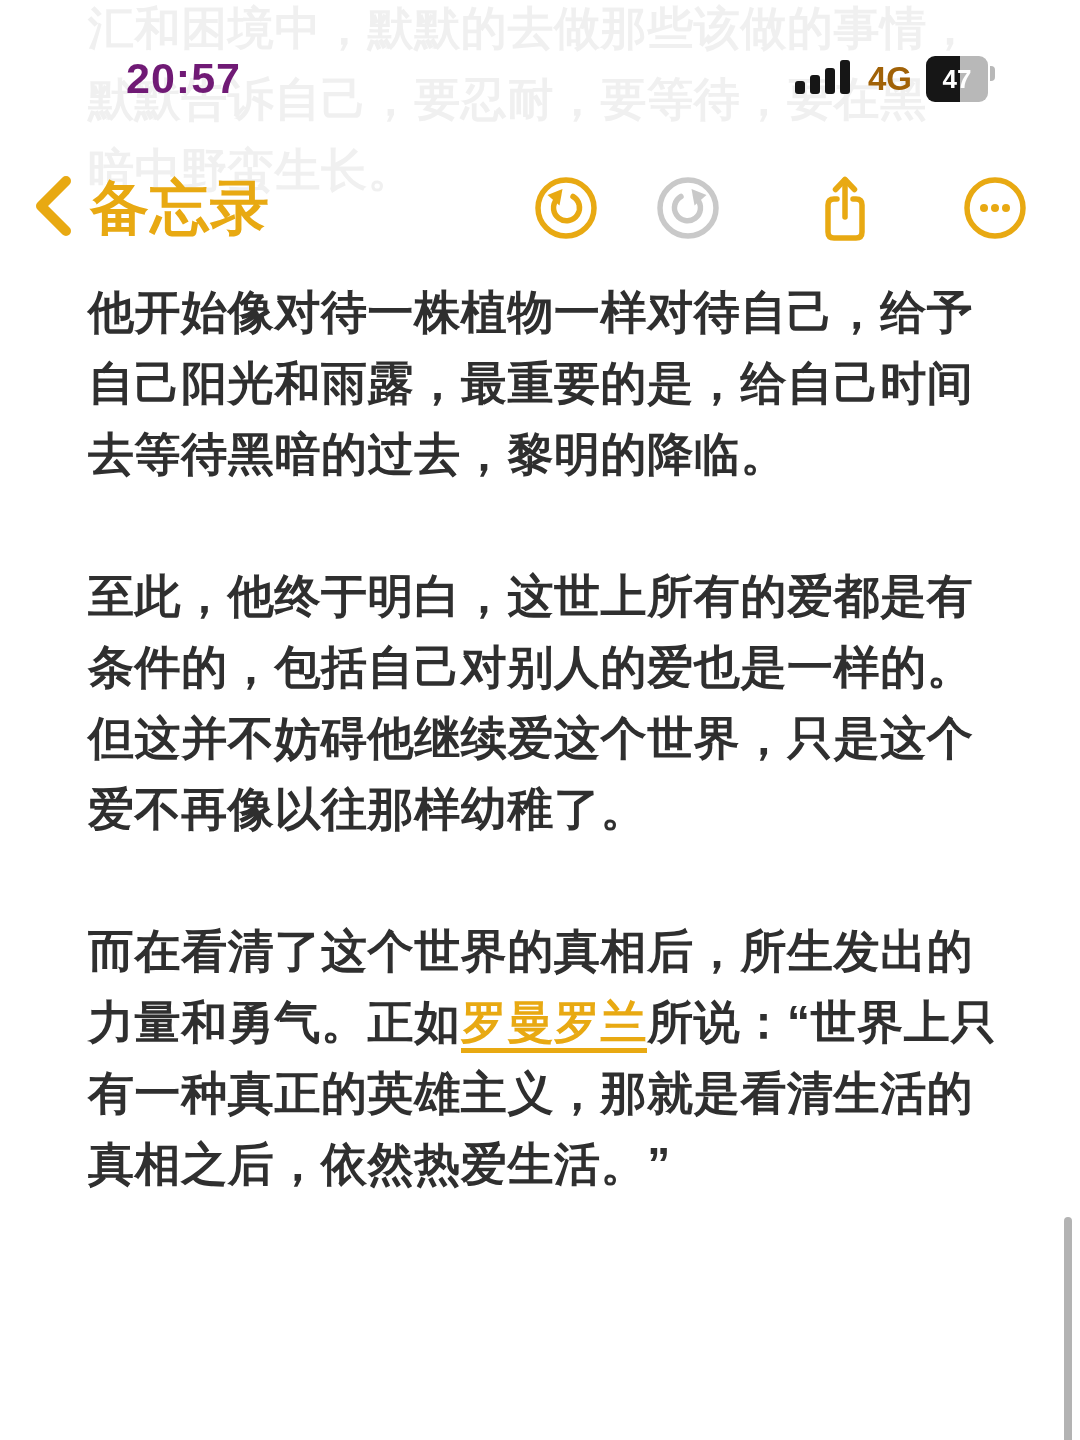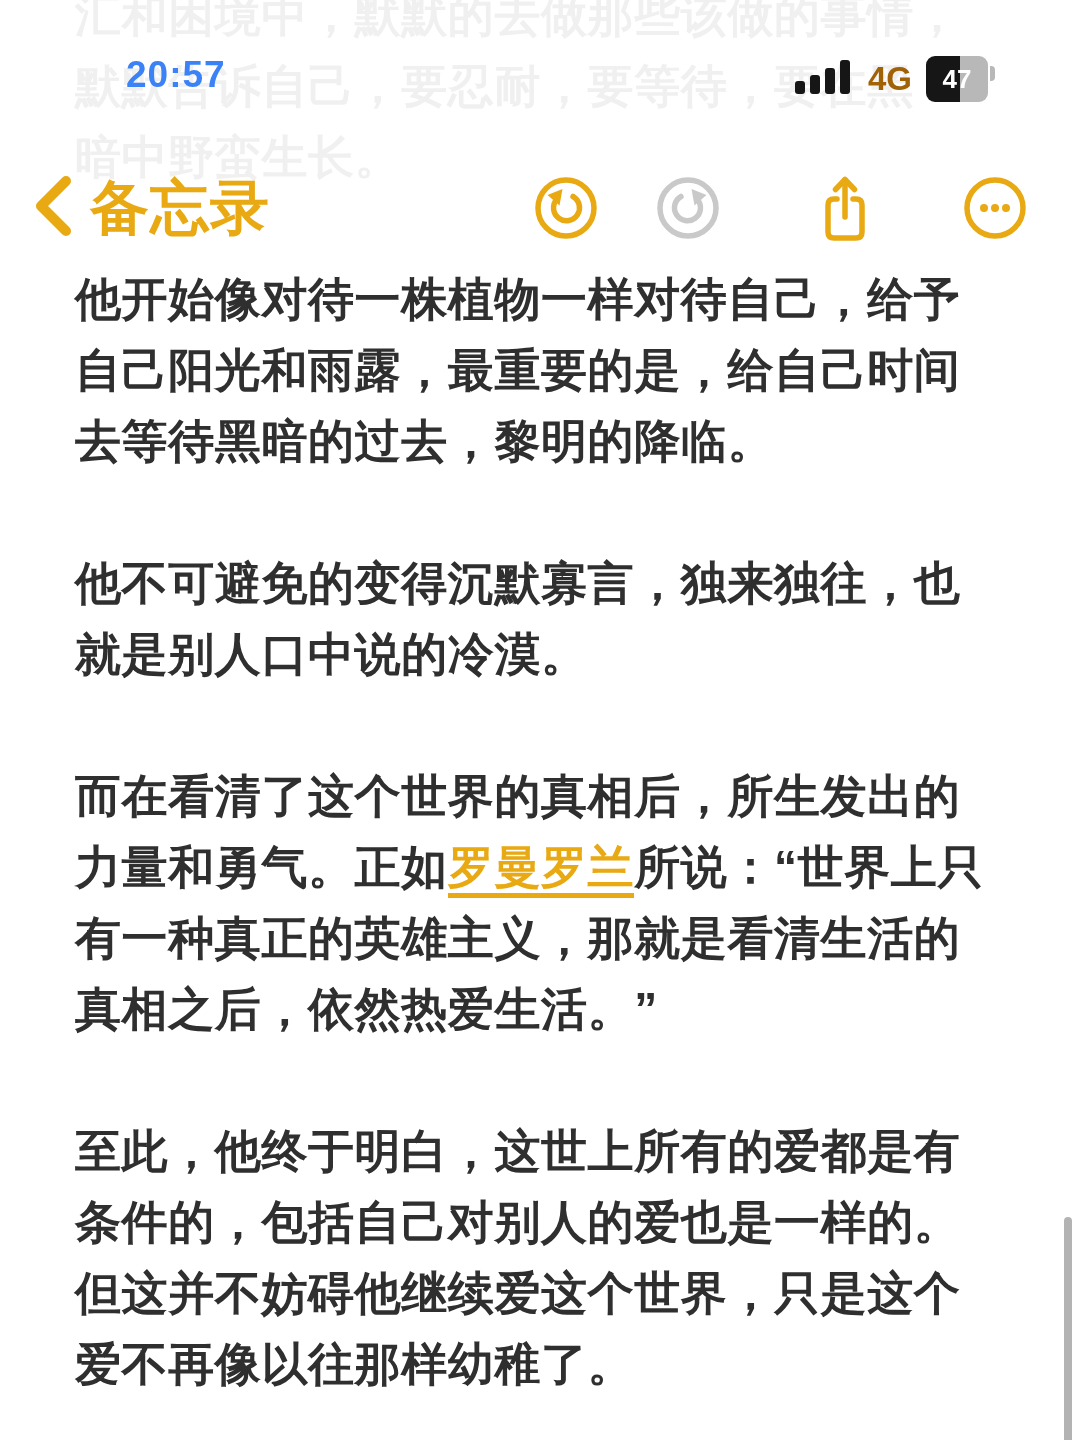--- a/index.html
+++ b/index.html
@@ -15,40 +15,40 @@
     position:absolute;
     left:75px;top:-20px;
     width:960px;
     color:#2f2f2f;
     font-size:46px;
     font-weight:700;
     line-height:71px;
     letter-spacing:0.6px;
     z-index:1;
   }
-  .para{white-space:pre;margin:0;}
+  .para{white-space:pre;margin:13px;}
   .para + .para{margin-top:71px;}
   .inline-link{
     color:#E8A912;
     border-bottom:5px solid #E8A912;
     cursor:pointer;
   }
   
   .header-veil{
     position:absolute;
     top:0;left:0;width:1080px;height:258px;
     background:rgba(255,255,255,0.93);
     z-index:5;
     pointer-events:none;
   }
   
   .status-bar{position:absolute;top:0;left:0;width:1080px;height:110px;z-index:10;}
   .status-time{
     position:absolute;left:126px;top:54px;
-    font-size:37px;font-weight:700;color:#3b82f6;letter-spacing:1px;text-align:right;
+    font-size:43px;font-weight:700;color:#701a75;letter-spacing:1px;text-align:right;
   }
   .status-right{
     position:absolute;right:92px;top:56px;height:46px;
     display:flex;align-items:center;gap:14px;
   }
   .net-label{font-size:33px;font-weight:700;color:#a16207;}
   .battery{position:relative;width:62px;height:46px;}
   .battery-body{
     position:absolute;inset:0;border-radius:9px;overflow:hidden;display:flex;
   }
@@ -89,30 +89,28 @@
 
 <div id="screen">
 
   <div class="note-text">
     <div class="para">汇和困境中，默默的去做那些该做的事情，
 默默告诉自己，要忍耐，要等待，要在黑
 暗中野蛮生长。</div>
     <div class="para">他开始像对待一株植物一样对待自己，给予
 自己阳光和雨露，最重要的是，给自己时间
 去等待黑暗的过去，黎明的降临。</div>
-    <div class="para">他不可避免的变得沉默寡言，独来独往，也
-就是别人口中说的冷漠。</div>
+    <div class="para">至此，他终于明白，这世上所有的爱都是有
+条件的，包括自己对别人的爱也是一样的。
+但这并不妨碍他继续爱这个世界，只是这个
+爱不再像以往那样幼稚了。</div>
     <div class="para"><span>而在看清了这个世界的真相后，所生发出的
 力量和勇气。正如</span><span class="inline-link">罗曼罗兰</span><span>所说：“世界上只
 有一种真正的英雄主义，那就是看清生活的
 真相之后，依然热爱生活。”</span></div>
-    <div class="para">至此，他终于明白，这世上所有的爱都是有
-条件的，包括自己对别人的爱也是一样的。
-但这并不妨碍他继续爱这个世界，只是这个
-爱不再像以往那样幼稚了。</div>
   </div>
 
   <div class="header-veil"></div>
 
   <div class="status-bar">
     <div class="status-time">20:57</div>
     <div class="status-right">
       <span>
         <svg width="60" height="40" viewBox="0 0 60 40">
           <rect x="1" y="24" width="10" height="13" rx="3" fill="#161616"></rect>

